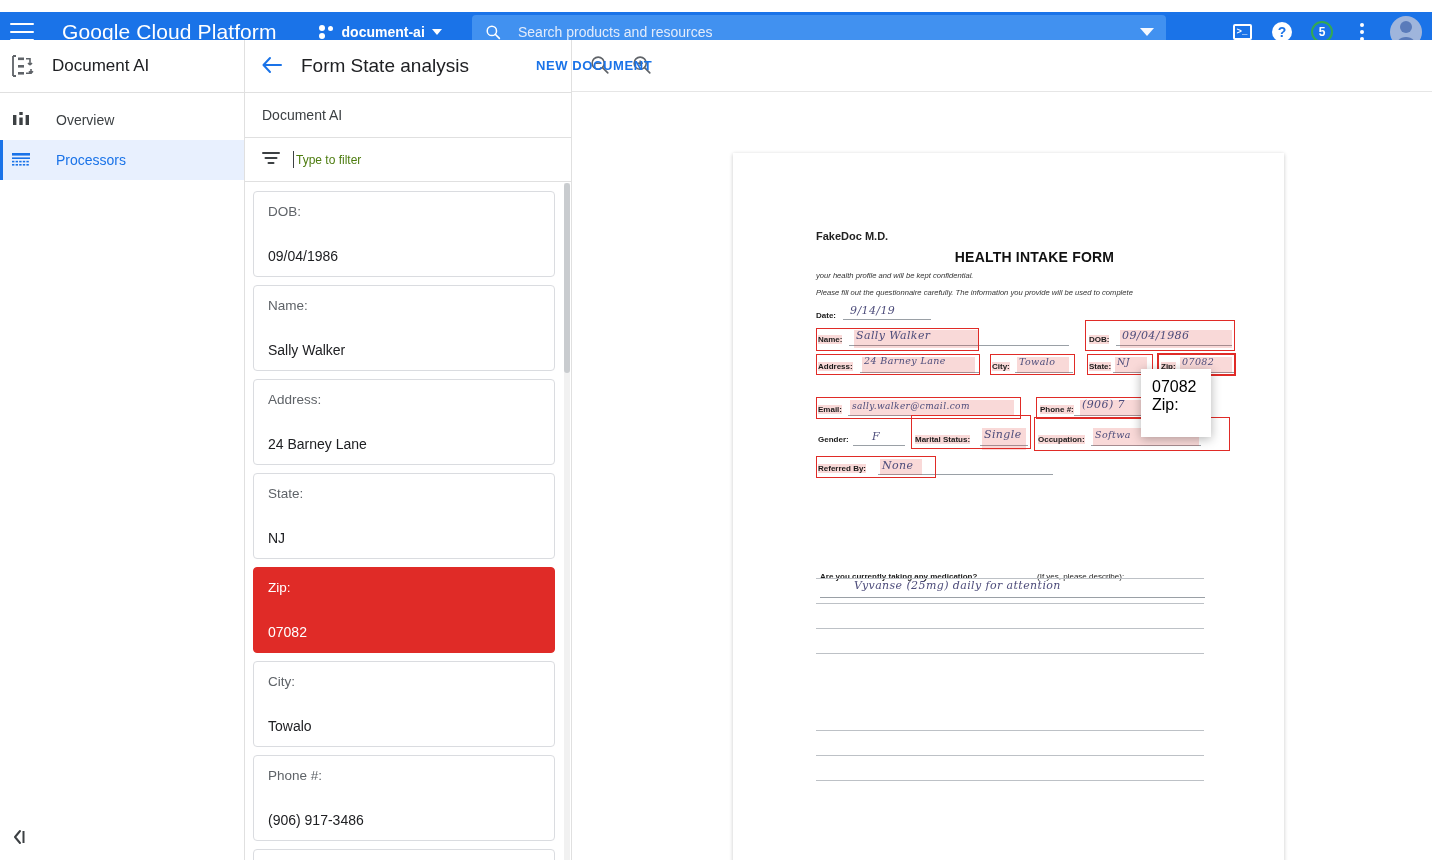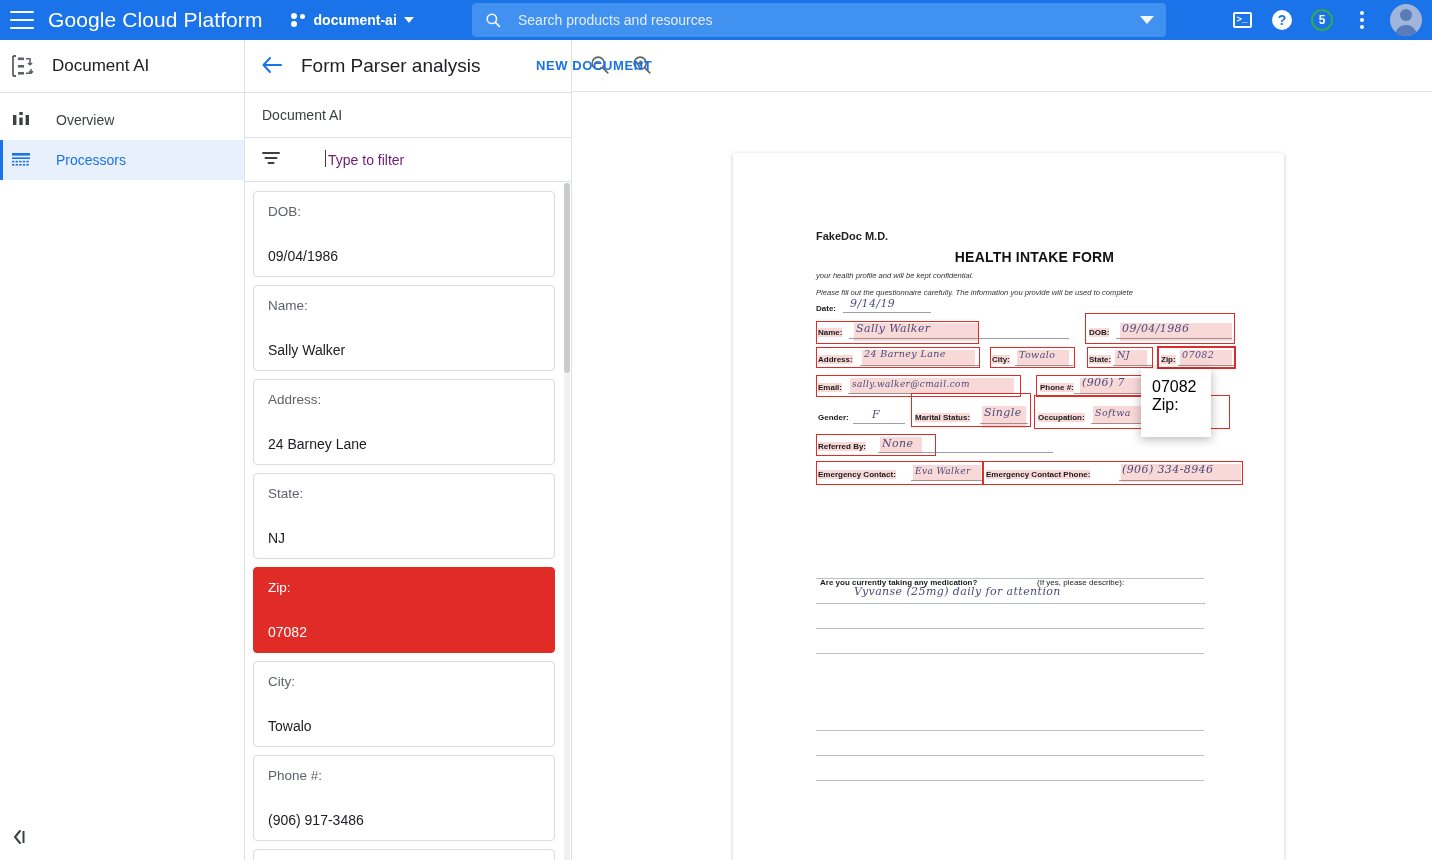--- a/index.html
+++ b/index.html
@@ -4,22 +4,22 @@
 <style>
   * { box-sizing: border-box; margin: 0; padding: 0; }
   html, body {
     width: 1432px; height: 860px;
     font-family: "Liberation Sans", sans-serif;
     background: #fff; overflow: hidden;
   }
 
   
   .gcp-bar {
-    position: absolute; top: 0; left: 0; width: 1432px; height: 40px;
-    background: #1A73E8; display: flex; align-items: center;
+    position: absolute; top: 12px; left: 0; width: 1432px; height: 40px;
+    background: #1A73E8; display: flex; align-items: center; gap: 14px;
   }
   .hamburger {
     width: 24px; height: 18px; margin-left: 10px; margin-right: 14px;
     display: flex; flex-direction: column; justify-content: space-between;
     cursor: pointer;
   }
   .hamburger i { display: block; height: 2px; background: #fff; border-radius: 1px; }
   .gcp-logo {
     color: #fff; font-size: 21px; letter-spacing: .1px; white-space: nowrap;
   }
@@ -126,21 +126,21 @@
     color: #1A73E8; letter-spacing: .6px; cursor: pointer; z-index: 5;
   }
   .crumb {
     height: 45px; display: flex; align-items: center; padding-left: 17px;
     font-size: 14px; color: #3C4043; border-bottom: 1px solid #E0E0E0;
   }
   .filter-row {
     height: 44px; display: flex; align-items: center; padding-left: 17px;
     gap: 16px; border-bottom: 1px solid #E0E0E0;
   }
-  .filter-ph { font-size: 14px; color: #701a75; position: relative; margin-left: 32px; }
+  .filter-ph { font-size: 12px; color: #4d7c0f; position: relative; }
   .filter-ph::before {
     content: ""; position: absolute; left: -3px; top: -2px; width: 1px;
     height: 17px; background: #3C4043;
   }
   .cards {
     position: absolute; top: 143px; left: 0; width: 327px; height: 717px;
     overflow: hidden; padding: 8px;
   }
   .card {
     width: 302px; height: 86px; border: 1px solid #DADCE0; border-radius: 4px;
@@ -306,21 +306,21 @@
 </div>
 
 <div class="center">
   <div class="ctr-head">
     <span class="back-arrow">
       <svg width="22" height="20" viewBox="0 0 22 20">
         <path d="M9 3 L2.5 10 L9 17" stroke="#1A73E8" stroke-width="2" fill="none" stroke-linecap="round" stroke-linejoin="round"></path>
         <line x1="2.8" y1="10" x2="20" y2="10" stroke="#1A73E8" stroke-width="2" stroke-linecap="round"></line>
       </svg>
     </span>
-    <span class="ctr-title">Form Parser analysis</span>
+    <span class="ctr-title">Form State analysis</span>
   </div>
 
   <div class="crumb">Document AI</div>
 
   <div class="filter-row">
     <span>
       <svg width="18" height="14" viewBox="0 0 18 14">
         <rect x="0" y="1" width="18" height="2" fill="#3C4043" rx="1"></rect>
         <rect x="2.5" y="6" width="13" height="2" fill="#3C4043" rx="1"></rect>
         <rect x="5.5" y="11" width="7" height="2" fill="#3C4043" rx="1"></rect>
@@ -388,21 +388,21 @@
   </div>
 
   <div class="page">
     <div class="form">
 
       <div class="fd-doc">FakeDoc M.D.</div>
       <div class="fd-title">HEALTH INTAKE FORM</div>
       <div class="fd-sub">your health profile and will be kept confidential.</div>
       <div class="fd-sub">Please fill out the questionnaire carefully. The information you provide will be used to complete</div>
 
-      <div style="position:relative;margin-top:0;height:16px;">
+      <div style="position:relative;margin-top:7px;height:16px;">
         <span class="lbl" style="position:absolute;left:0;top:5px;">Date:</span>
         <span class="rule" style="position:absolute;left:27px;top:13px;width:88px;height:1px;"></span>
         <span class="hw" style="position:absolute;left:34px;top:-2px;">9/14/19</span>
       </div>
 
       <div style="position:relative;margin-top:8px;height:20px;">
         <span class="lbl hl" style="position:absolute;left:2px;top:5px;">Name:</span>
         <span class="rule" style="position:absolute;left:33px;top:15px;width:220px;height:1px;"></span>
         <span class="hl" style="position:absolute;left:38px;top:0px;width:124px;height:18px;"></span>
         <span class="hw" style="position:absolute;left:40px;top:-1px;">Sally Walker</span>
@@ -434,21 +434,21 @@
         <span class="hw" style="position:absolute;left:301px;top:-3px;font-size:9.5px;">NJ</span>
         <span class="box" style="left:271px;top:-5px;width:66px;height:21px;"></span>
 
         <span class="lbl hl" style="position:absolute;left:345px;top:3px;">Zip:</span>
         <span class="rule" style="position:absolute;left:362px;top:13px;width:56px;height:1px;"></span>
         <span class="hl" style="position:absolute;left:364px;top:-2px;width:52px;height:16px;"></span>
         <span class="hw" style="position:absolute;left:366px;top:-3px;font-size:9.5px;">07082</span>
         <span class="box-strong" style="left:341px;top:-6px;width:79px;height:23px;"></span>
       </div>
 
-      <div style="position:relative;margin-top:7px;height:20px;">
+      <div style="position:relative;margin-top:22px;height:20px;">
         <span class="lbl hl" style="position:absolute;left:2px;top:4px;">Email:</span>
         <span class="rule" style="position:absolute;left:32px;top:14px;width:168px;height:1px;"></span>
         <span class="hl" style="position:absolute;left:34px;top:-1px;width:164px;height:16px;"></span>
         <span class="hw" style="position:absolute;left:36px;top:0px;font-size:9px;">sally.walker@cmail.com</span>
         <span class="box" style="left:0px;top:-4px;width:205px;height:22px;"></span>
 
         <span class="lbl hl" style="position:absolute;left:224px;top:4px;">Phone #:</span>
         <span class="rule" style="position:absolute;left:258px;top:14px;width:102px;height:1px;"></span>
         <span class="hl" style="position:absolute;left:264px;top:-1px;width:96px;height:16px;"></span>
         <span class="hw" style="position:absolute;left:266px;top:-3px;">(906) 7</span>
@@ -474,33 +474,20 @@
       </div>
 
       <div style="position:relative;margin-top:8px;height:20px;">
         <span class="lbl hl" style="position:absolute;left:2px;top:4px;">Referred By:</span>
         <span class="rule" style="position:absolute;left:62px;top:14px;width:175px;height:1px;"></span>
         <span class="hl" style="position:absolute;left:64px;top:-1px;width:42px;height:16px;"></span>
         <span class="hw" style="position:absolute;left:66px;top:-1px;">None</span>
         <span class="box" style="left:0px;top:-4px;width:120px;height:22px;"></span>
       </div>
 
-      <div style="position:relative;margin-top:8px;height:20px;">
-        <span class="lbl hl" style="position:absolute;left:2px;top:4px;">Emergency Contact:</span>
-        <span class="rule" style="position:absolute;left:95px;top:14px;width:72px;height:1px;"></span>
-        <span class="hl" style="position:absolute;left:97px;top:-1px;width:68px;height:16px;"></span>
-        <span class="hw" style="position:absolute;left:99px;top:0px;font-size:9px;">Eva Walker</span>
-        <span class="box" style="left:0px;top:-5px;width:168px;height:24px;"></span>
-
-        <span class="lbl hl" style="position:absolute;left:170px;top:4px;">Emergency Contact Phone:</span>
-        <span class="rule" style="position:absolute;left:303px;top:14px;width:122px;height:1px;"></span>
-        <span class="hl" style="position:absolute;left:305px;top:-2px;width:120px;height:18px;"></span>
-        <span class="hw" style="position:absolute;left:306px;top:-3px;">(906) 334-8946</span>
-        <span class="box" style="left:166px;top:-5px;width:261px;height:24px;"></span>
-      </div>
 
 
       <div style="position:relative;margin-top:92px;height:30px;">
         <span class="lbl" style="position:absolute;left:4px;top:0px;">Are you currently taking any medication?</span>
         <span class="lbl-n" style="position:absolute;left:221px;top:0px;">(If yes, please describe):</span>
         <span class="rule" style="position:absolute;left:4px;top:25px;width:385px;height:1px;"></span>
         <span class="hw" style="position:absolute;left:38px;top:7px;font-size:11px;">Vyvanse  (25mg) daily for attention</span>
       </div>
     </div>
 

